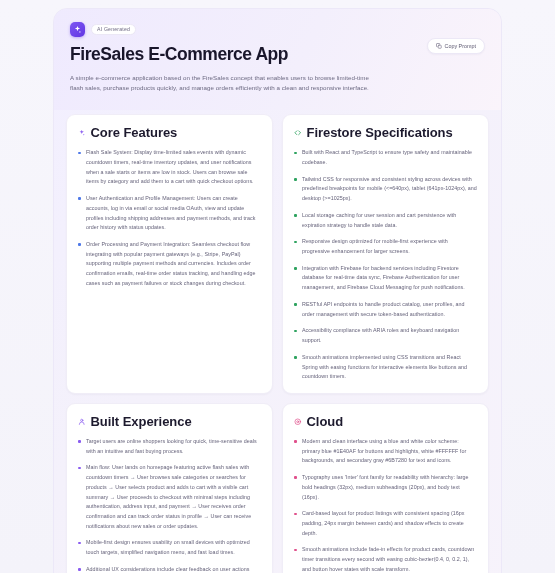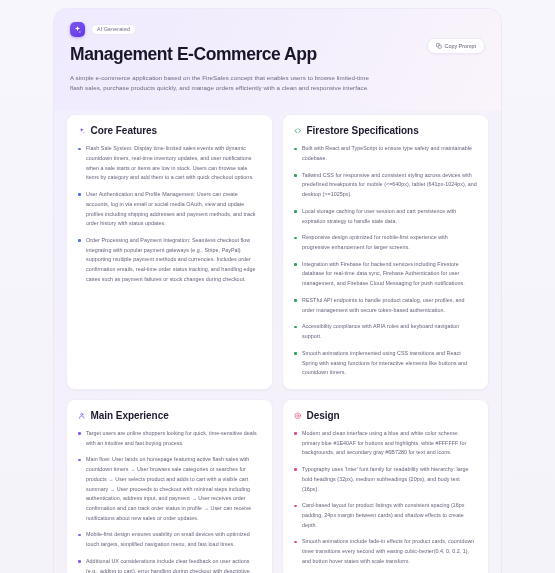--- a/index.html
+++ b/index.html
@@ -75,21 +75,21 @@
     background: #ffffff;
     border: 1px solid #f0edf7;
     border-radius: 9px;
     padding: 10px 11px 11px 11px;
     box-shadow: 0 1px 2px rgba(30,24,62,.035);
   }
   .card-head {
     display:flex; align-items:center; gap:5px; margin-bottom: 8px;
   }
   .card-head .ttl {
-    font-size: 10px; font-weight: 700; color:#1d1a2e; letter-spacing:-.05px;
+    font-size: 13px; font-weight: 700; color:#1d1a2e; letter-spacing:-.05px;
   }
   ul.bullets { list-style: none; }
   ul.bullets li {
     position: relative;
     padding-left: 8px;
     margin-bottom: 7px;
     font-size: 5.35px;
     line-height: 1.82;
     color: #65627a;
     letter-spacing: .04px;
@@ -116,21 +116,21 @@
       <div class="badge-row">
         <span class="logo-chip">
           <svg width="9" height="9" viewBox="0 0 24 24" fill="#ffffff">
             <path d="M12 2.5l1.9 5.1 5.1 1.9-5.1 1.9L12 16.5l-1.9-5.1L5 9.5l5.1-1.9z"></path>
             <path d="M18.5 15.5l.8 2.2 2.2.8-2.2.8-.8 2.2-.8-2.2-2.2-.8 2.2-.8z"></path>
           </svg>
         </span>
         <span class="ai-badge">AI Generated</span>
       </div>
 
-      <div class="hero-title">Management E-Commerce App</div>
+      <div class="hero-title">FireSales E-Commerce App</div>
       <div class="hero-desc">A simple e-commerce application based on the FireSales concept that enables users to browse limited-time flash sales, purchase products quickly, and manage orders efficiently with a clean and responsive interface.</div>
 
       <button class="copy-btn">
         <span class="icon">
           <svg width="6" height="6" viewBox="0 0 24 24" fill="none" stroke="#6e6a82" stroke-width="2.4" stroke-linecap="round" stroke-linejoin="round">
             <rect x="9" y="9" width="12" height="12" rx="2.5"></rect>
             <path d="M5 15H4a2 2 0 0 1-2-2V4a2 2 0 0 1 2-2h9a2 2 0 0 1 2 2v1"></path>
           </svg>
         </span>
         <span>Copy Prompt</span>
@@ -179,39 +179,39 @@
       </div>
 
       <div class="card c-purple">
         <div class="card-head">
           <span class="icon">
             <svg width="7.5" height="7.5" viewBox="0 0 24 24" fill="none" stroke="#8a5cf0" stroke-width="2.2" stroke-linecap="round" stroke-linejoin="round">
               <circle cx="12" cy="7.5" r="3.6"></circle>
               <path d="M4.2 20.5a7.8 7.8 0 0 1 15.6 0"></path>
             </svg>
           </span>
-          <span class="ttl">Main Experience</span>
+          <span class="ttl">Built Experience</span>
         </div>
         <ul class="bullets">
           <li>Target users are online shoppers looking for quick, time-sensitive deals with an intuitive and fast buying process.</li>
           <li>Main flow: User lands on homepage featuring active flash sales with countdown timers → User browses sale categories or searches for products → User selects product and adds to cart with a visible cart summary → User proceeds to checkout with minimal steps including authentication, address input, and payment → User receives order confirmation and can track order status in profile → User can receive notifications about new sales or order updates.</li>
           <li>Mobile-first design ensures usability on small devices with optimized touch targets, simplified navigation menu, and fast load times.</li>
           <li>Additional UX considerations include clear feedback on user actions (e.g., adding to cart), error handling during checkout with descriptive messages, and a persistent floating cart icon accessible from all pages.</li>
         </ul>
       </div>
 
       <div class="card c-pink">
         <div class="card-head">
           <span class="icon">
             <svg width="7.5" height="7.5" viewBox="0 0 24 24" fill="none" stroke="#e0518c" stroke-width="2.2" stroke-linecap="round" stroke-linejoin="round">
               <circle cx="12" cy="12" r="9"></circle>
               <circle cx="12" cy="12" r="3.2"></circle>
             </svg>
           </span>
-          <span class="ttl">Design</span>
+          <span class="ttl">Cloud</span>
         </div>
         <ul class="bullets">
           <li>Modern and clean interface using a blue and white color scheme: primary blue #1E40AF for buttons and highlights, white #FFFFFF for backgrounds, and secondary gray #6B7280 for text and icons.</li>
           <li>Typography uses 'Inter' font family for readability with hierarchy: large bold headings (32px), medium subheadings (20px), and body text (16px).</li>
           <li>Card-based layout for product listings with consistent spacing (16px padding, 24px margin between cards) and shadow effects to create depth.</li>
           <li>Smooth animations include fade-in effects for product cards, countdown timer transitions every second with easing cubic-bezier(0.4, 0, 0.2, 1), and button hover states with scale transform.</li>
           <li>Consistent component hierarchy: Header with navigation and cart icon, main content area with sale banners and product grids, footer with links and social media icons.</li>
         </ul>
       </div>
     </div>

